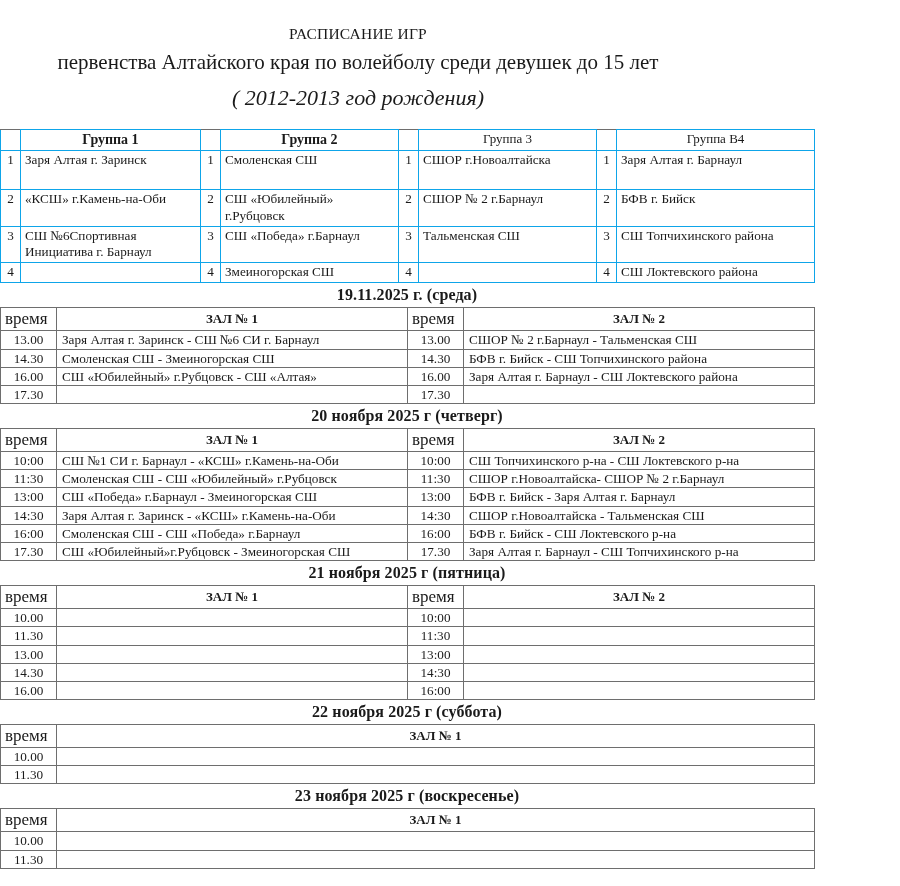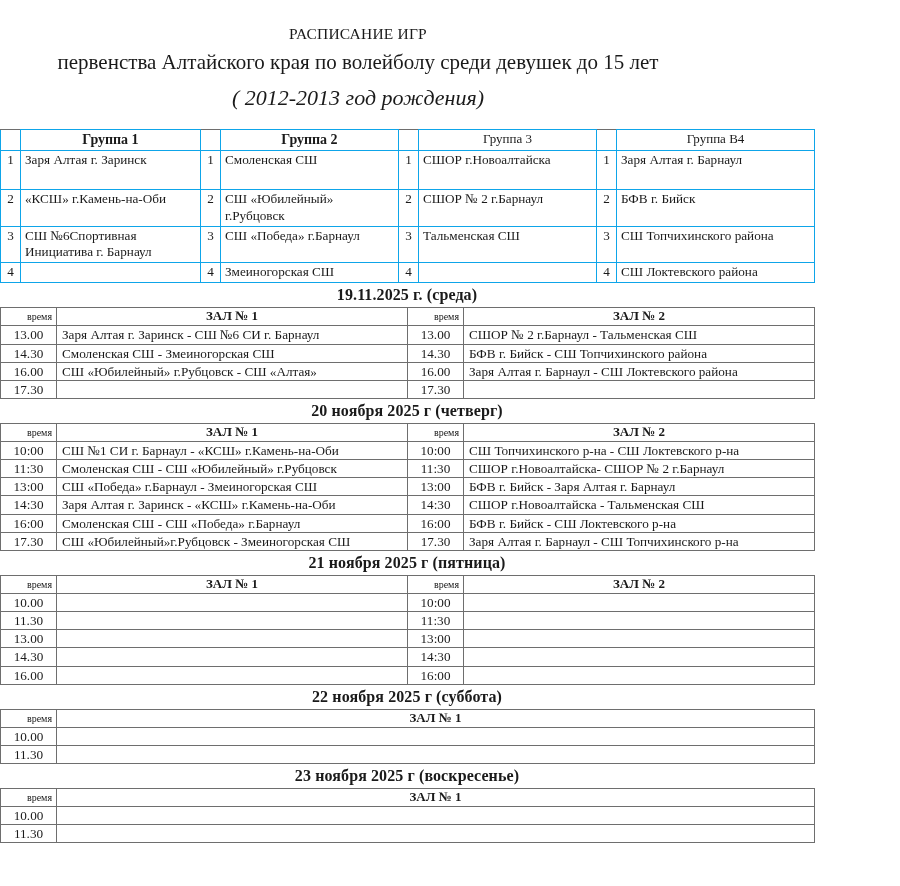--- a/index.html
+++ b/index.html
@@ -118,22 +118,22 @@
     text-align: center;
     width: 56px;
     padding: 0 2px;
   }
   table.sched td.hall {
     text-align: center;
     font-weight: bold;
     font-size: 13px;
   }
   table.sched td.time-hdr {
-    text-align: right;
-    font-size: 10px;
+    text-align: left;
+    font-size: 17px;
   }
   table.sched td.match {
     text-align: left;
     padding-left: 5px;
   }
 </style>
 </head>
 <body>
 
 <div class="page">

